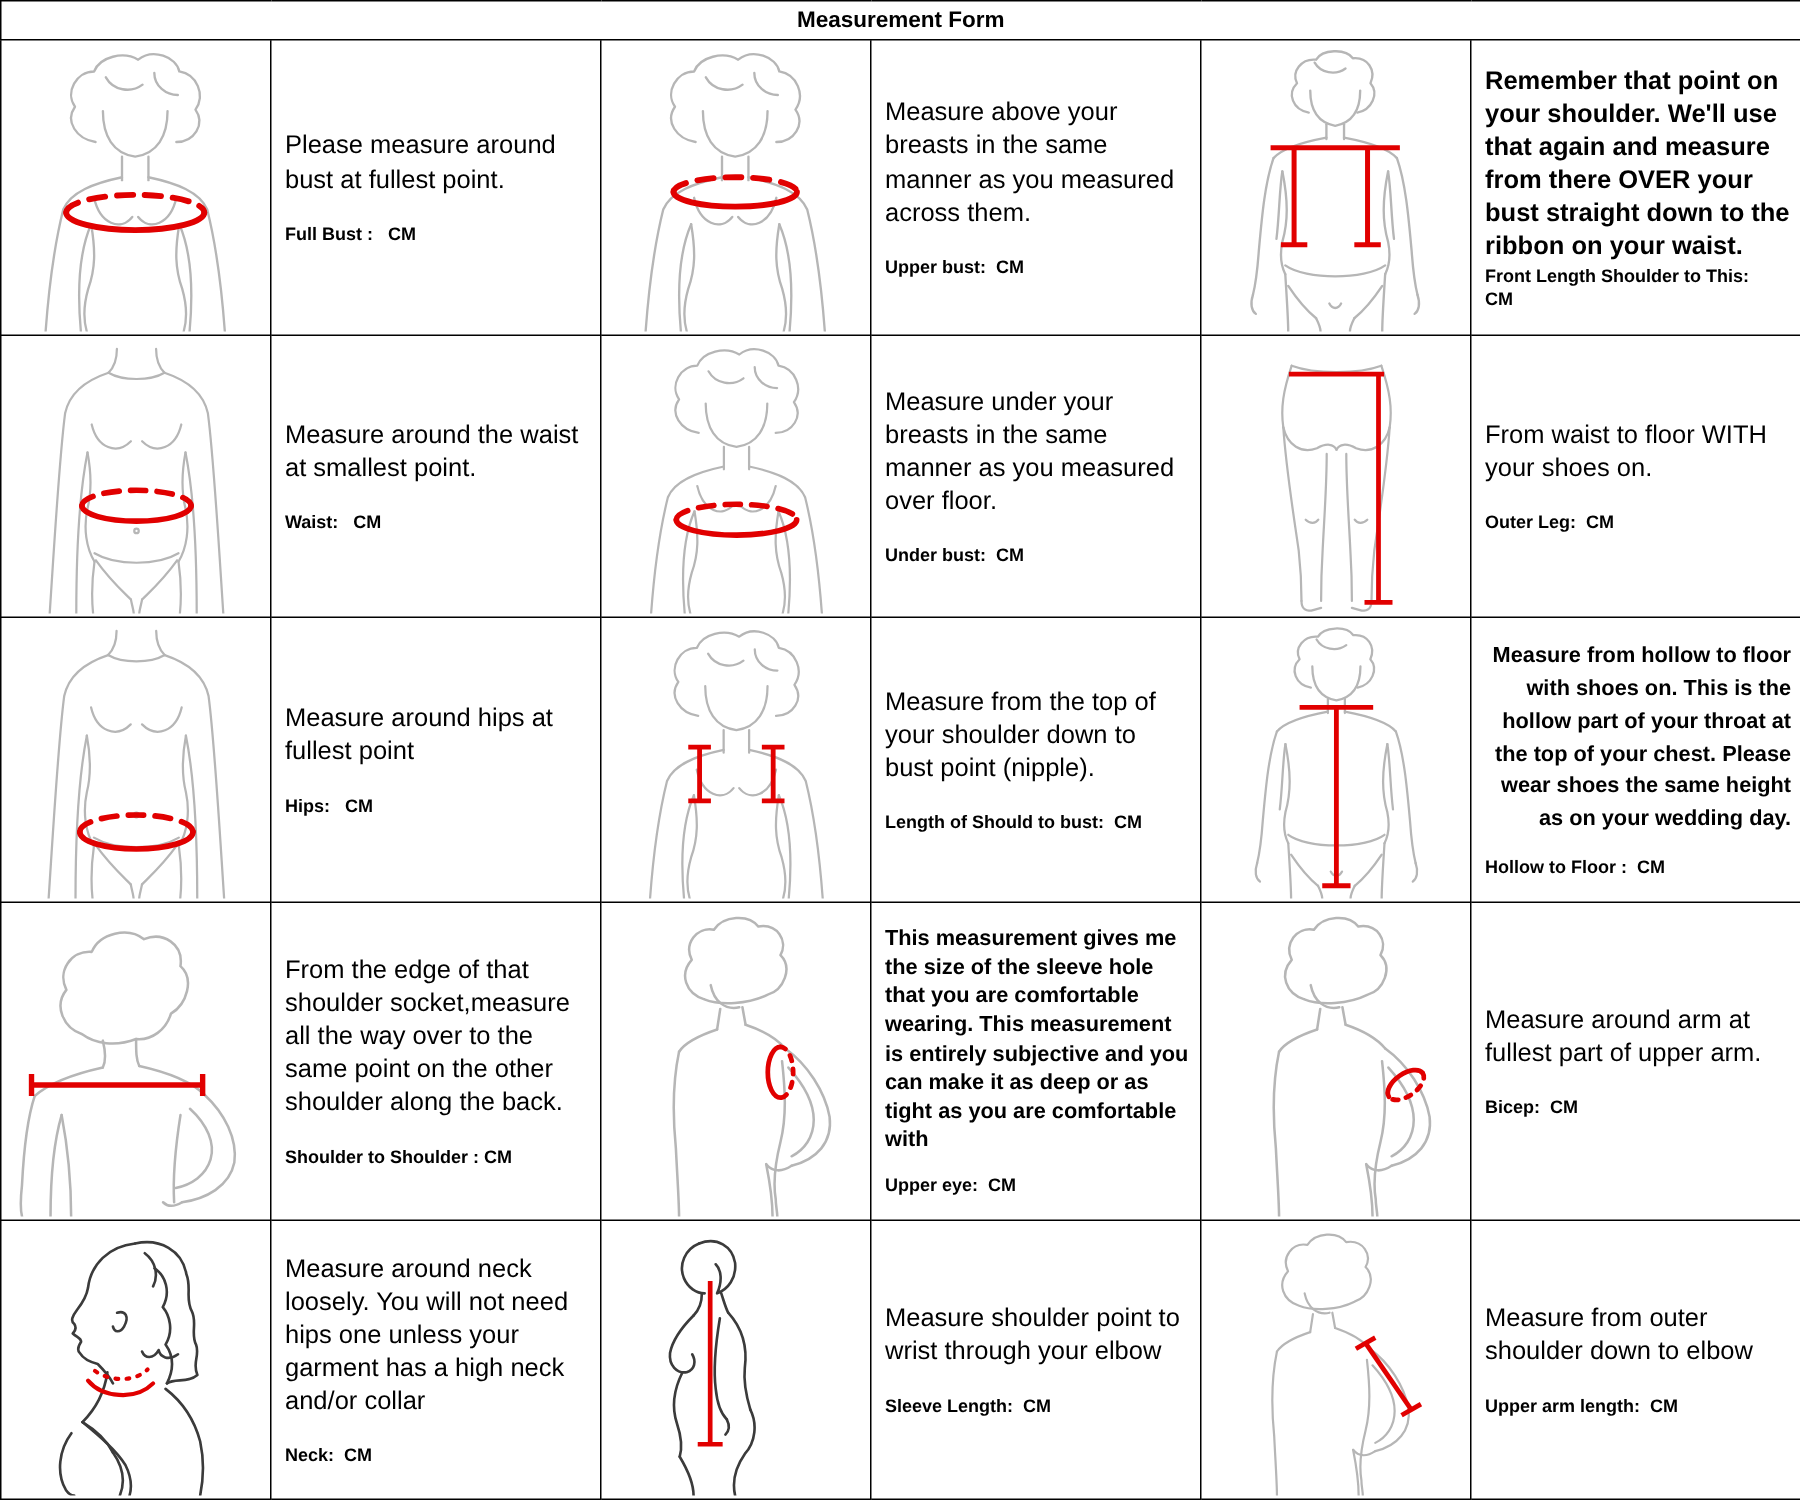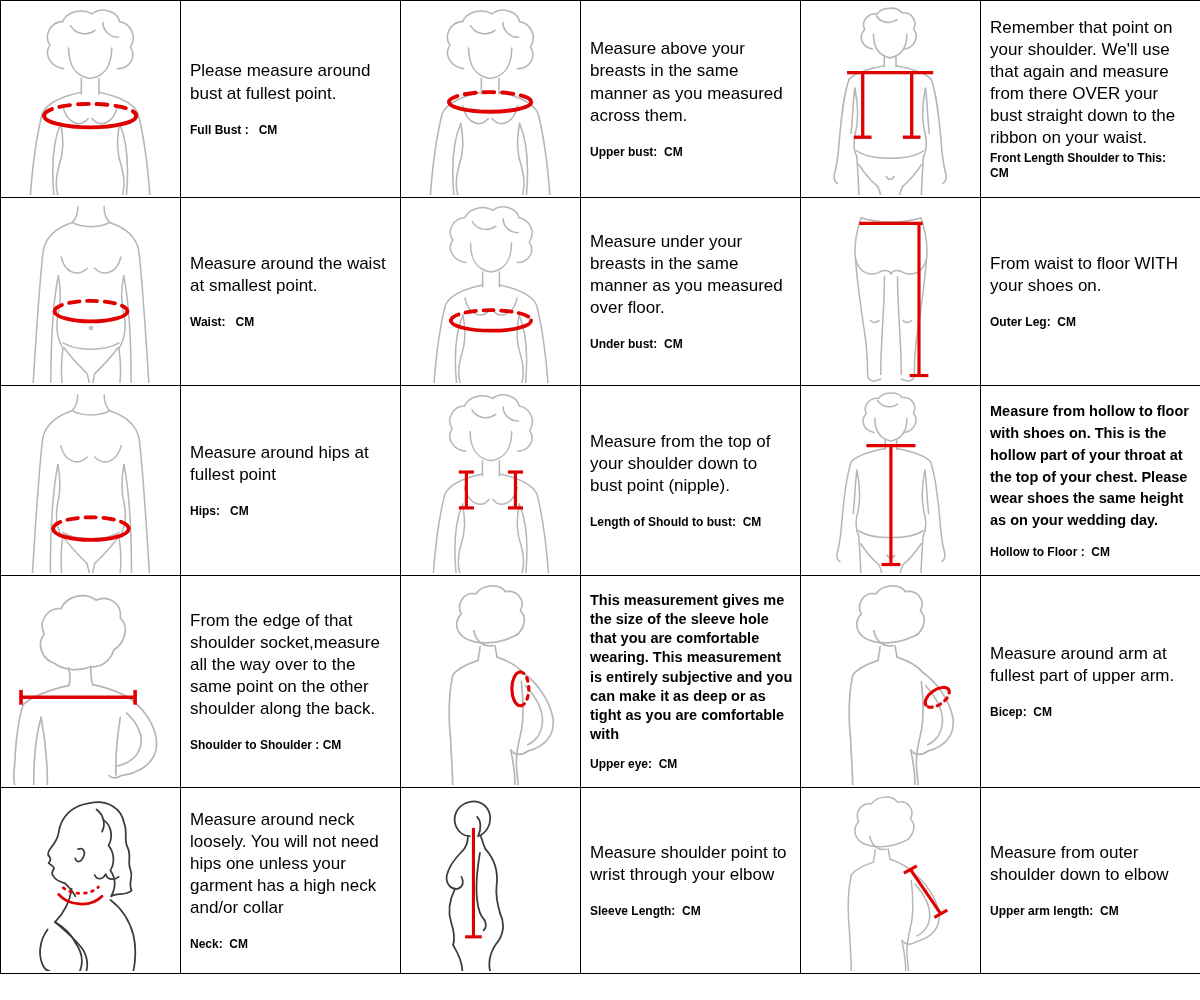--- a/index.html
+++ b/index.html
@@ -8,23 +8,23 @@
   col.figcol{width:180px;} col.txtcol{width:220px;}
   th,td{border:1px solid #000;vertical-align:middle;overflow:hidden;}
   th.title{height:22px;font-size:15px;font-weight:bold;text-align:center;padding:1px 0 2px 0;}
   tr.r1{height:197px;} tr.r2{height:188px;} tr.r3{height:190px;} tr.r4{height:212px;} tr.r5{height:186px;}
   td.fig{padding:1px;text-align:center;}
   td.fig svg{display:block;margin:0 auto;}
   tr.r1 td.fig svg{height:191px;} tr.r2 td.fig svg{height:182px;} tr.r3 td.fig svg{height:184px;}
   tr.r4 td.fig svg{height:206px;} tr.r5 td.fig svg{height:180px;}
   td.txt{padding:4px 6px 4px 9px;font-size:17px;line-height:1.3;}
   .desc{margin:0 0 18px 0;}
-  .desc.tight{margin-bottom:2px;}
+  .desc.tight{margin-bottom:2px;font-weight:bold;}
   .desc.sm{font-size:14.5px;line-height:1.32;margin-bottom:13px;font-weight:bold;}
-  .desc.smb{font-size:14.5px;font-weight:bold;line-height:1.5;margin-bottom:13px;}
+  .desc.smb{font-size:14.5px;font-weight:bold;line-height:1.5;margin-bottom:13px;text-align:right;}
   .lbl{font-weight:bold;font-size:12px;line-height:1.25;white-space:pre-wrap;}
   
   .r{stroke:#e10000;stroke-width:4;fill:none;stroke-linecap:round;}
   .rd{stroke-dasharray:11 8;}
   .rl{stroke:#e10000;stroke-width:3.4;fill:none;stroke-linecap:butt;}
   .rm{stroke:#e10000;stroke-width:3;fill:none;stroke-linecap:round;}
   .rdot{stroke-dasharray:2 6;}
   .rdot2{stroke-dasharray:3.5 5;}
 </style>
 </head>
@@ -171,20 +171,23 @@
 <table>
   <colgroup>
     <col class="figcol">
         <col class="txtcol">
         <col class="figcol">
         <col class="txtcol">
         <col class="figcol">
         <col class="txtcol">
   </colgroup>
   <tbody>
+        <tr>
+          <th class="title" colspan="6">Measurement Form</th>
+        </tr>
 
   <tr class="r1">
     <td class="fig">
       <svg viewBox="0 0 180 195">
         <use href="#torsoA"></use>
         <path class="r" d="M43,114 A47,12 0 0 0 137,114"></path>
               <path class="r rd" d="M43,114 A47,12 0 0 1 137,114"></path>
       </svg>
     </td>
     <td class="txt">

